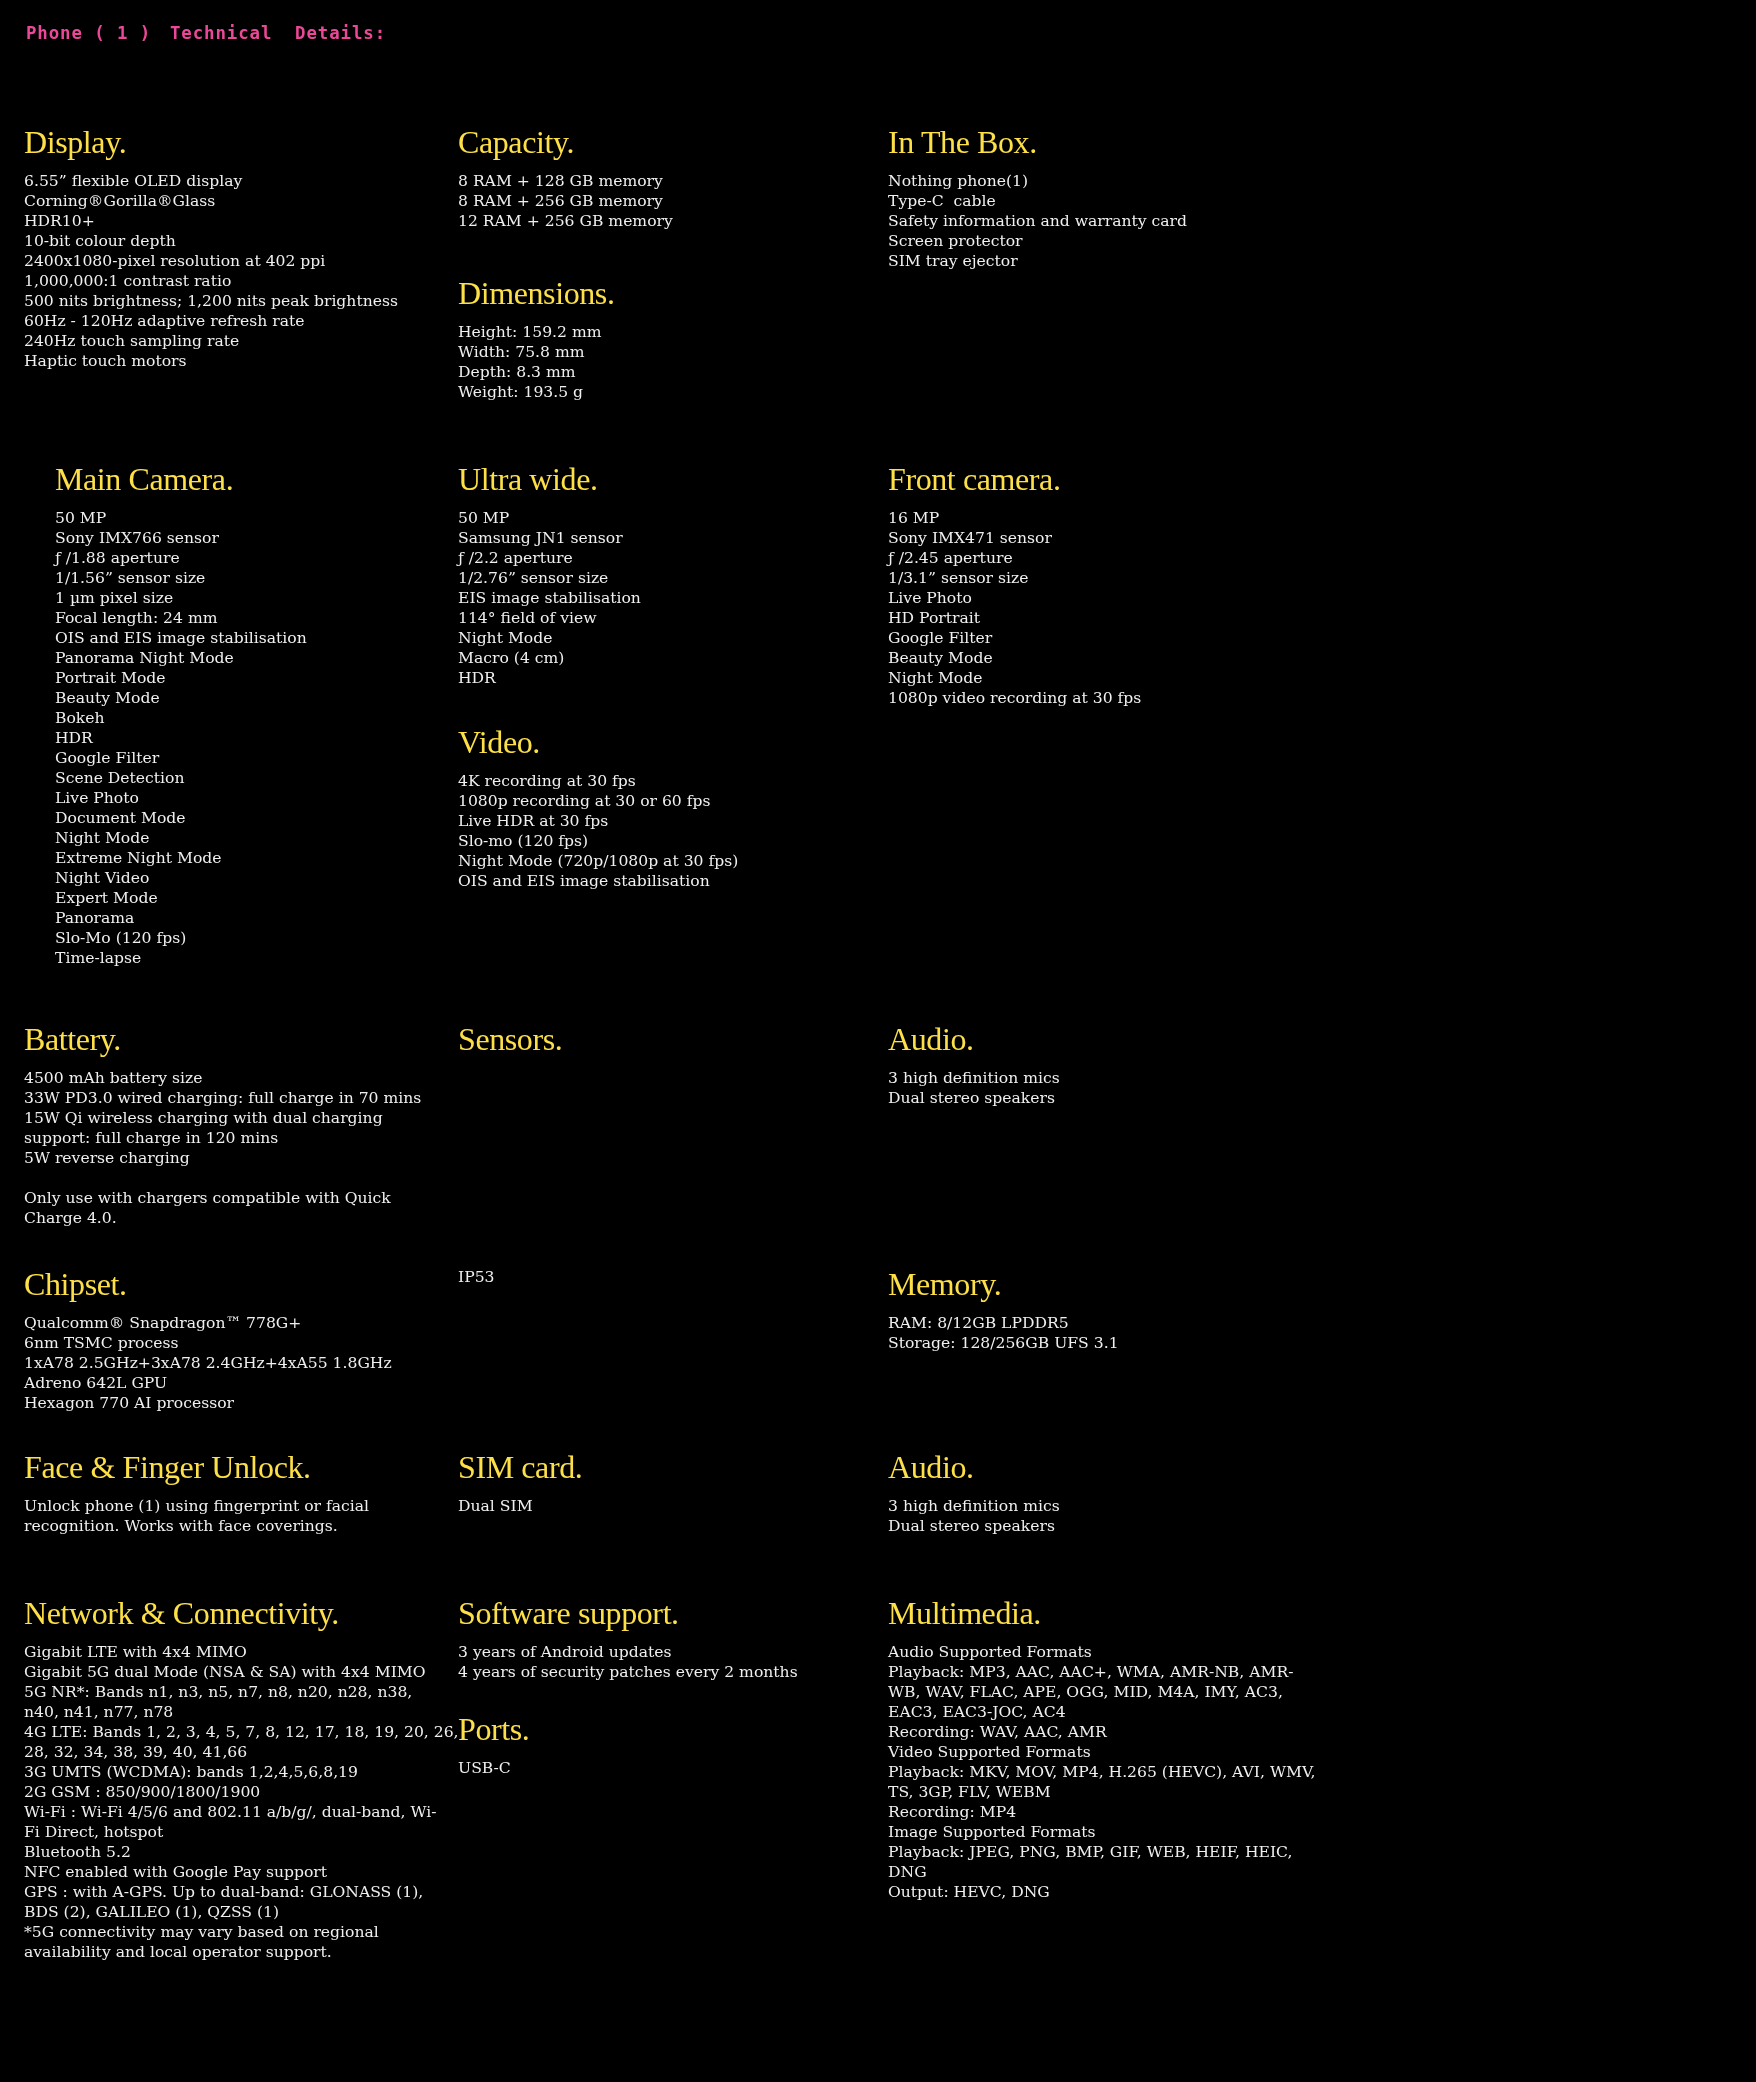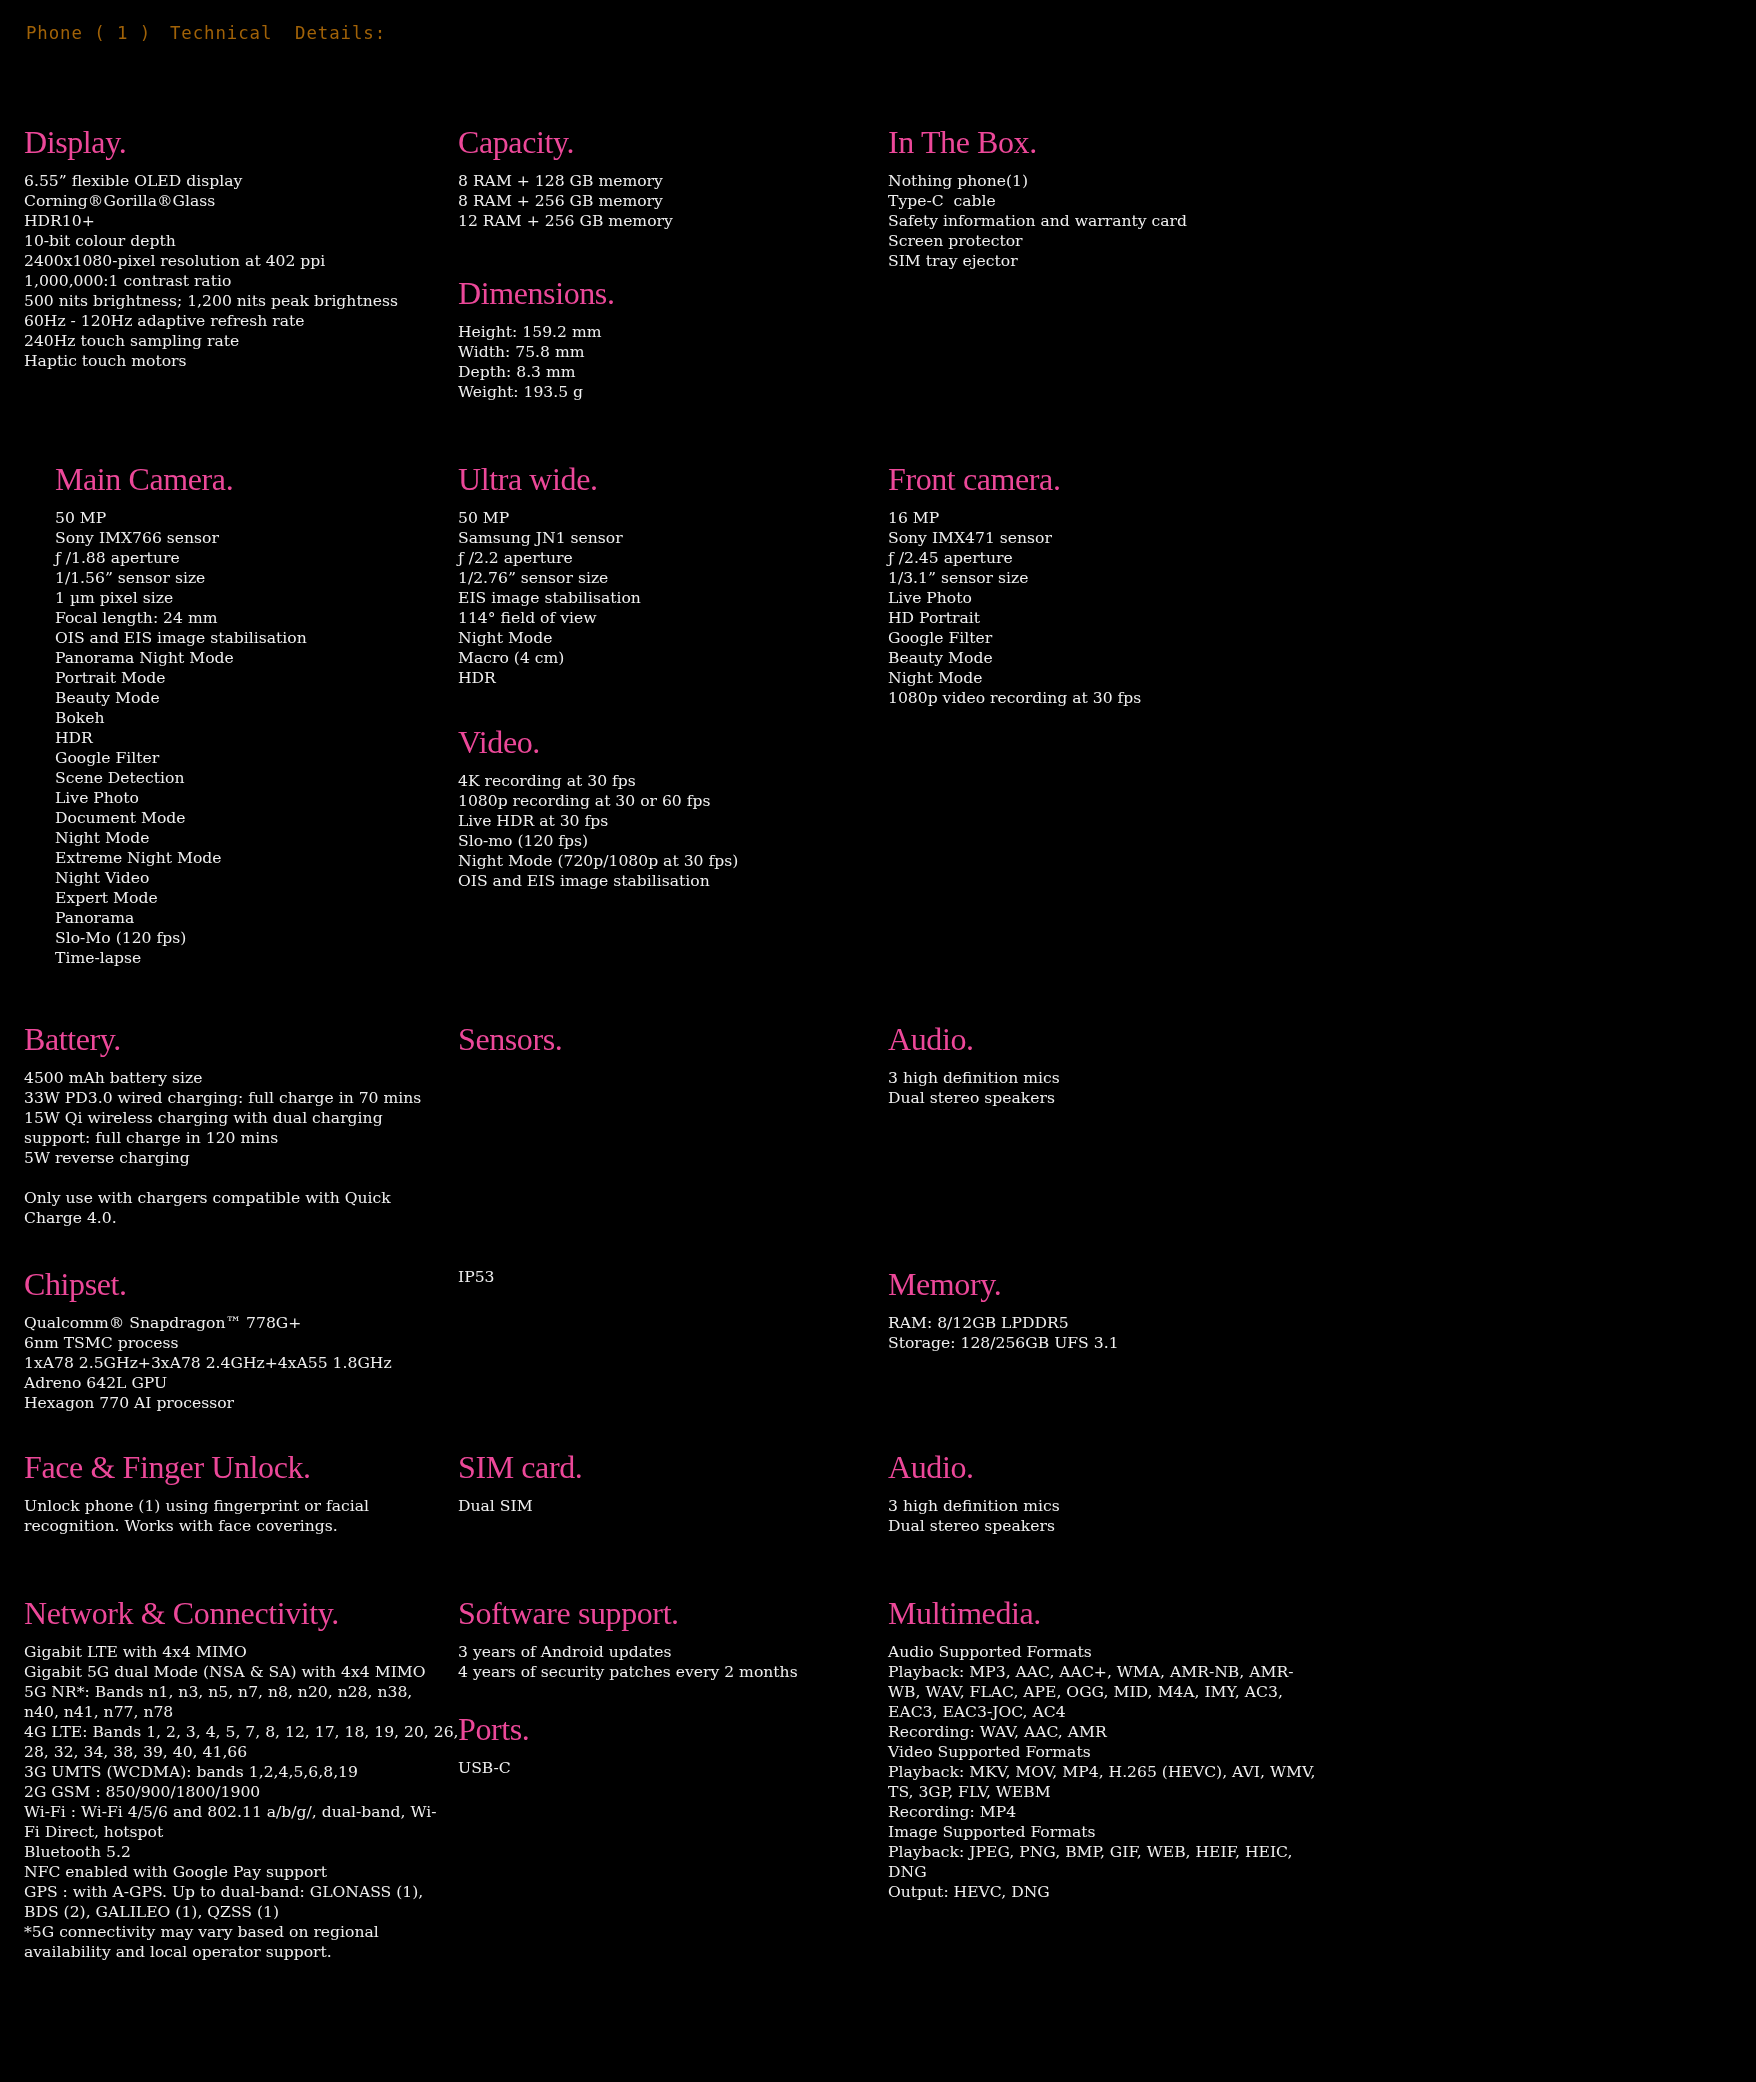--- a/index.html
+++ b/index.html
@@ -14,35 +14,36 @@
     background: #000;
     overflow: hidden;
     font-family: "DejaVu Serif", serif;
   }
   .top-header span {
     position: absolute;
     top: 22.6px;
     font-family: "DejaVu Sans Mono", monospace;
     font-size: 17.4px;
     letter-spacing: 0.9px;
-    color: #a16207;
+    color: #ec4899;
     white-space: pre;
+    font-weight: bold;
   }
   .top-header .brand { left: 26px; }
   .top-header .doc-title { left: 170px; }
 
   .spec-section { position: absolute; }
   .spec-heading {
     margin: 0 0 11.3px 0;
     font-family: "Liberation Serif", "DejaVu Serif", serif;
     font-weight: 400;
     font-size: 32px;
     line-height: 1.1;
     letter-spacing: -0.4px;
-    color: #ec4899;
+    color: #fde047;
     white-space: pre;
   }
   .spec-line {
     font-family: "DejaVu Serif", serif;
     font-size: 15.6px;
     line-height: 20px;
     color: #f0f0f0;
     white-space: pre;
   }
   .spec-line.blank { height: 20px; }

